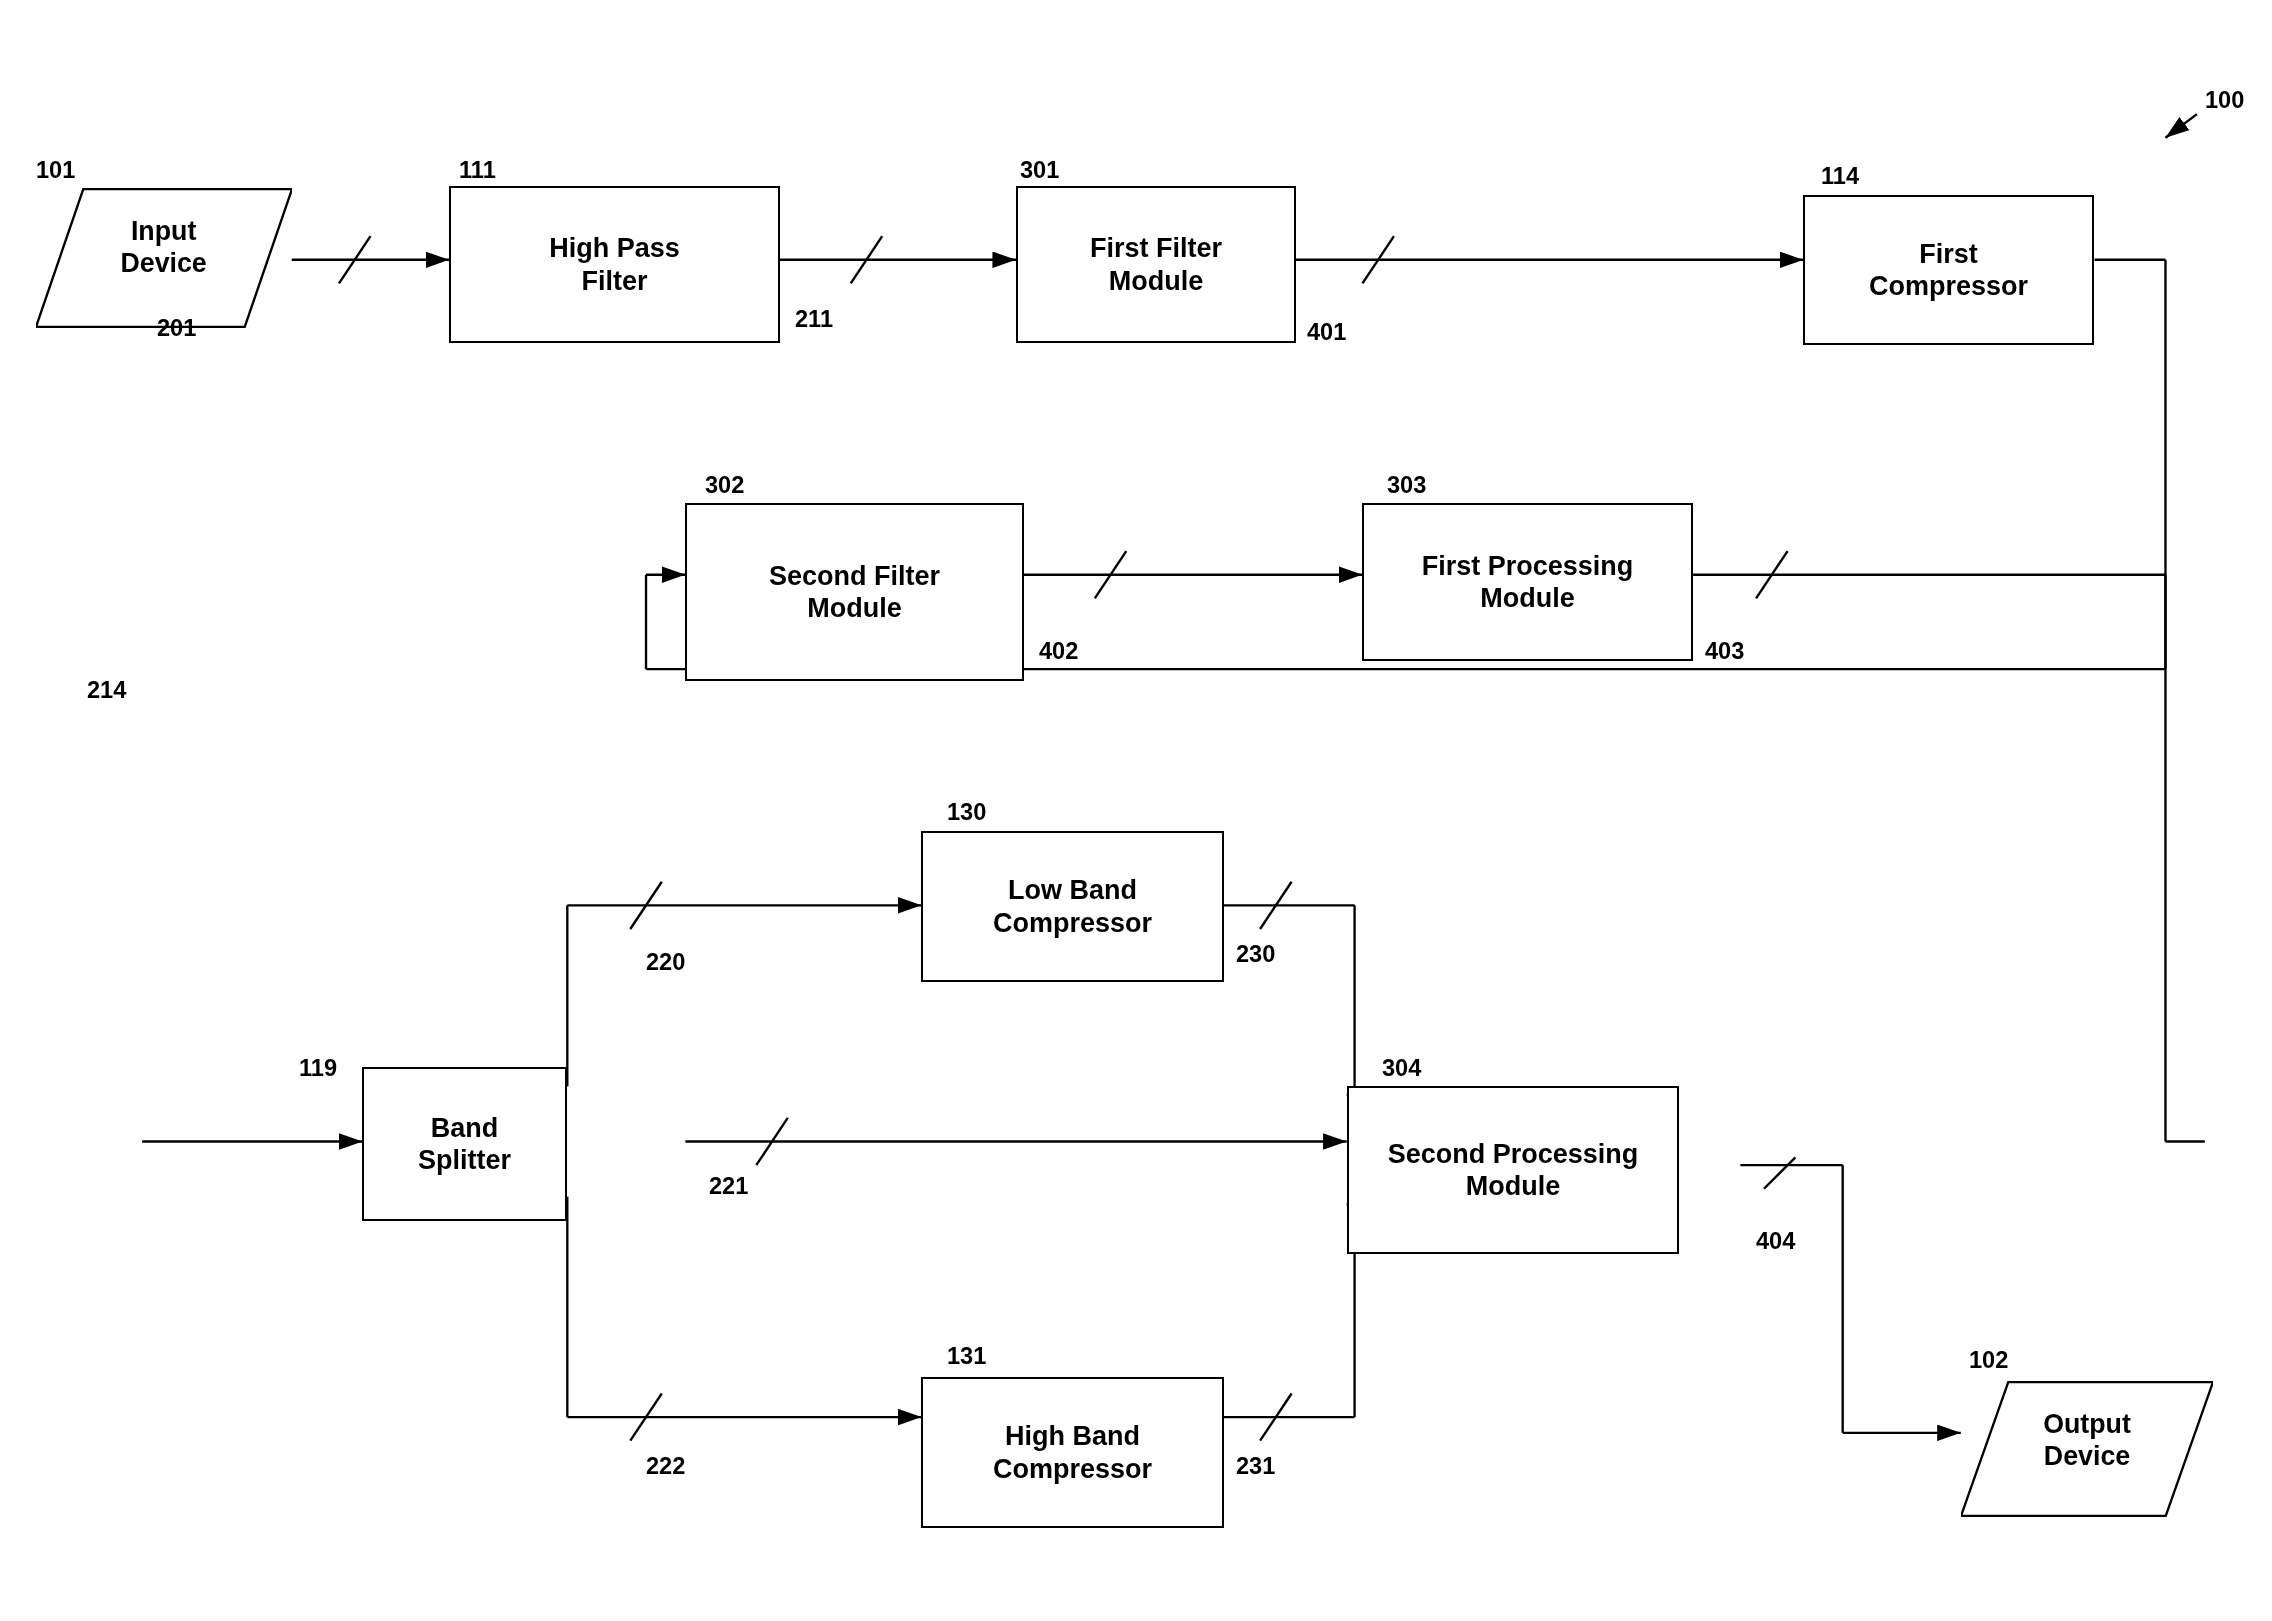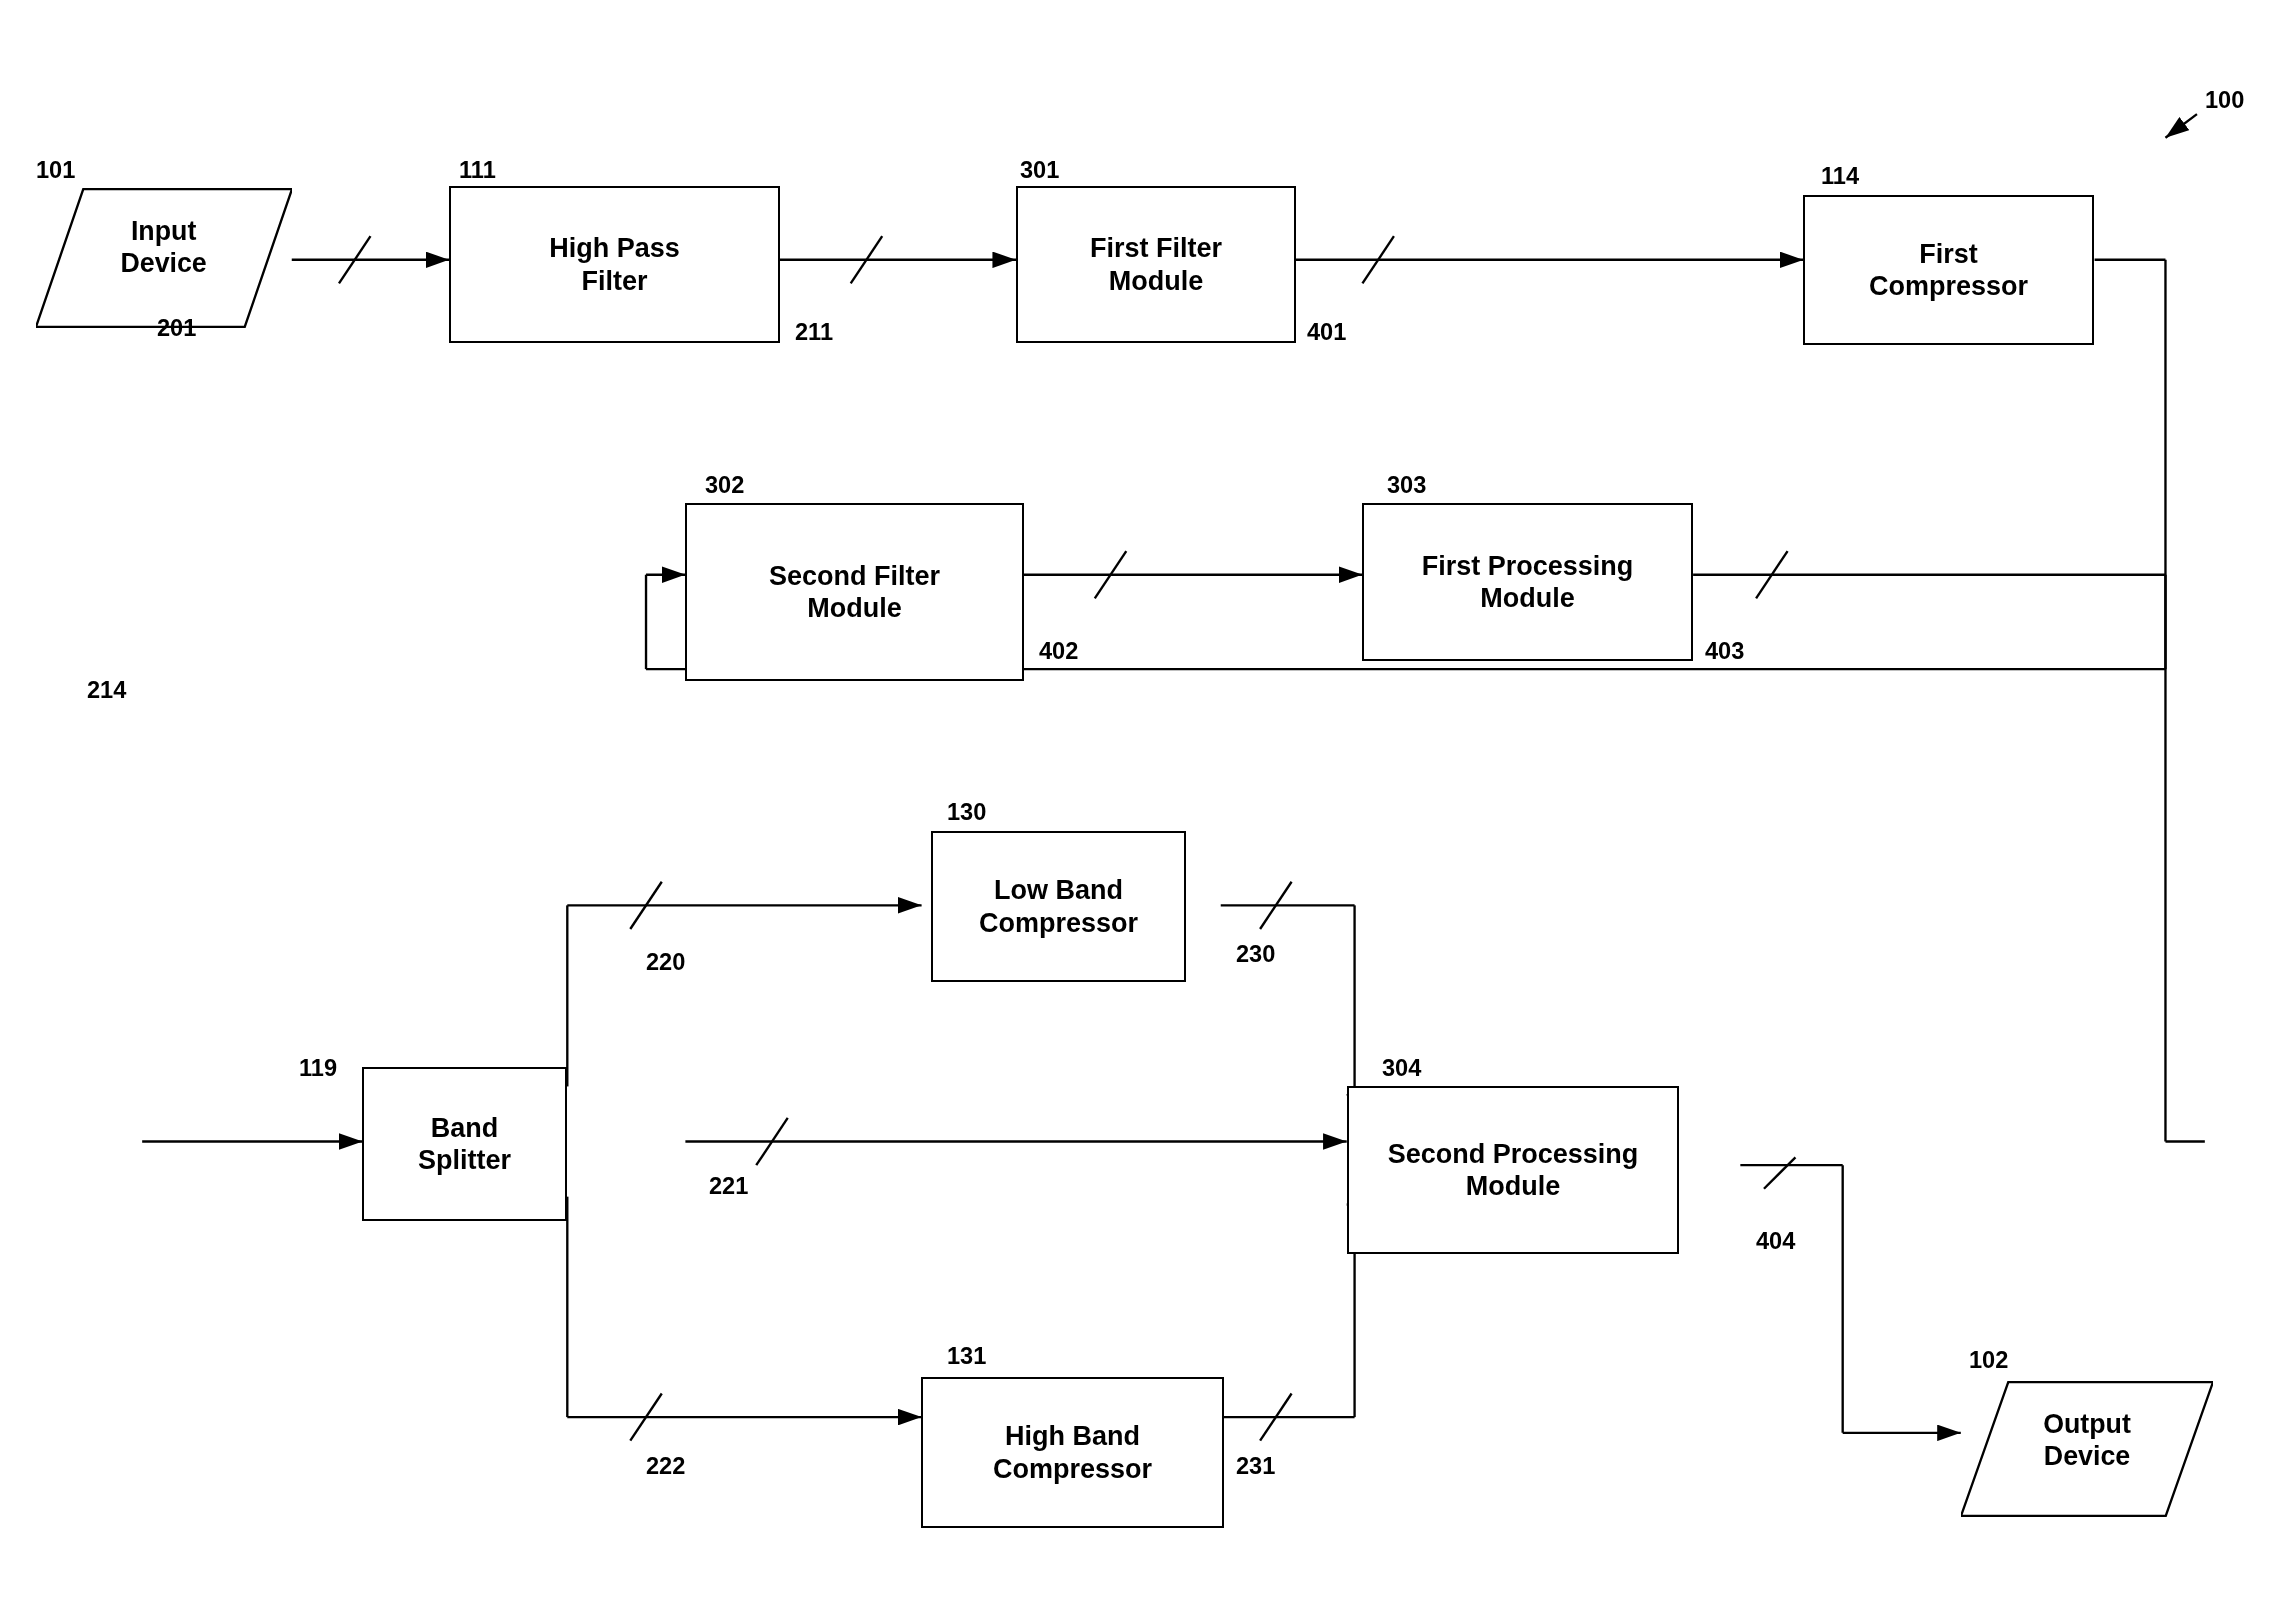--- a/index.html
+++ b/index.html
@@ -150,21 +150,21 @@
   </div>
 
   <div class="box" style="left:1362px; top:503px; width:331px; height:158px;">
     <span>First Processing<br>Module</span>
   </div>
 
   <div class="box" style="left:362px; top:1067px; width:205px; height:154px;">
     <span>Band<br>Splitter</span>
   </div>
 
-  <div class="box" style="left:921px; top:831px; width:255px; height:151px;margin-left:10px;">
+  <div class="box" style="left:921px; top:831px; width:303px; height:151px;">
     <span>Low Band<br>Compressor</span>
   </div>
 
   <div class="box" style="left:921px; top:1377px; width:303px; height:151px;">
     <span>High Band<br>Compressor</span>
   </div>
 
   <div class="box" style="left:1347px; top:1086px; width:332px; height:168px;">
     <span>Second Processing<br>Module</span>
   </div>
@@ -176,21 +176,21 @@
   </svg>
 
   <span class="label" style="left:2205px; top:87px;">100</span>
 
   <span class="label" style="left:36px; top:157px;">101</span>
 
   <span class="label" style="left:157px; top:315px;">201</span>
 
   <span class="label" style="left:459px; top:157px;">111</span>
 
-  <span class="label" style="left:795px; top:319px;text-align:right;">211</span>
+  <span class="label" style="left:795px; top:306px;text-align:right;">211</span>
 
   <span class="label" style="left:1020px; top:157px;">301</span>
 
   <span class="label" style="left:1307px; top:319px;">401</span>
 
   <span class="label" style="left:1821px; top:163px;">114</span>
 
   <span class="label" style="left:87px; top:677px;">214</span>
 
   <span class="label" style="left:705px; top:472px;">302</span>

